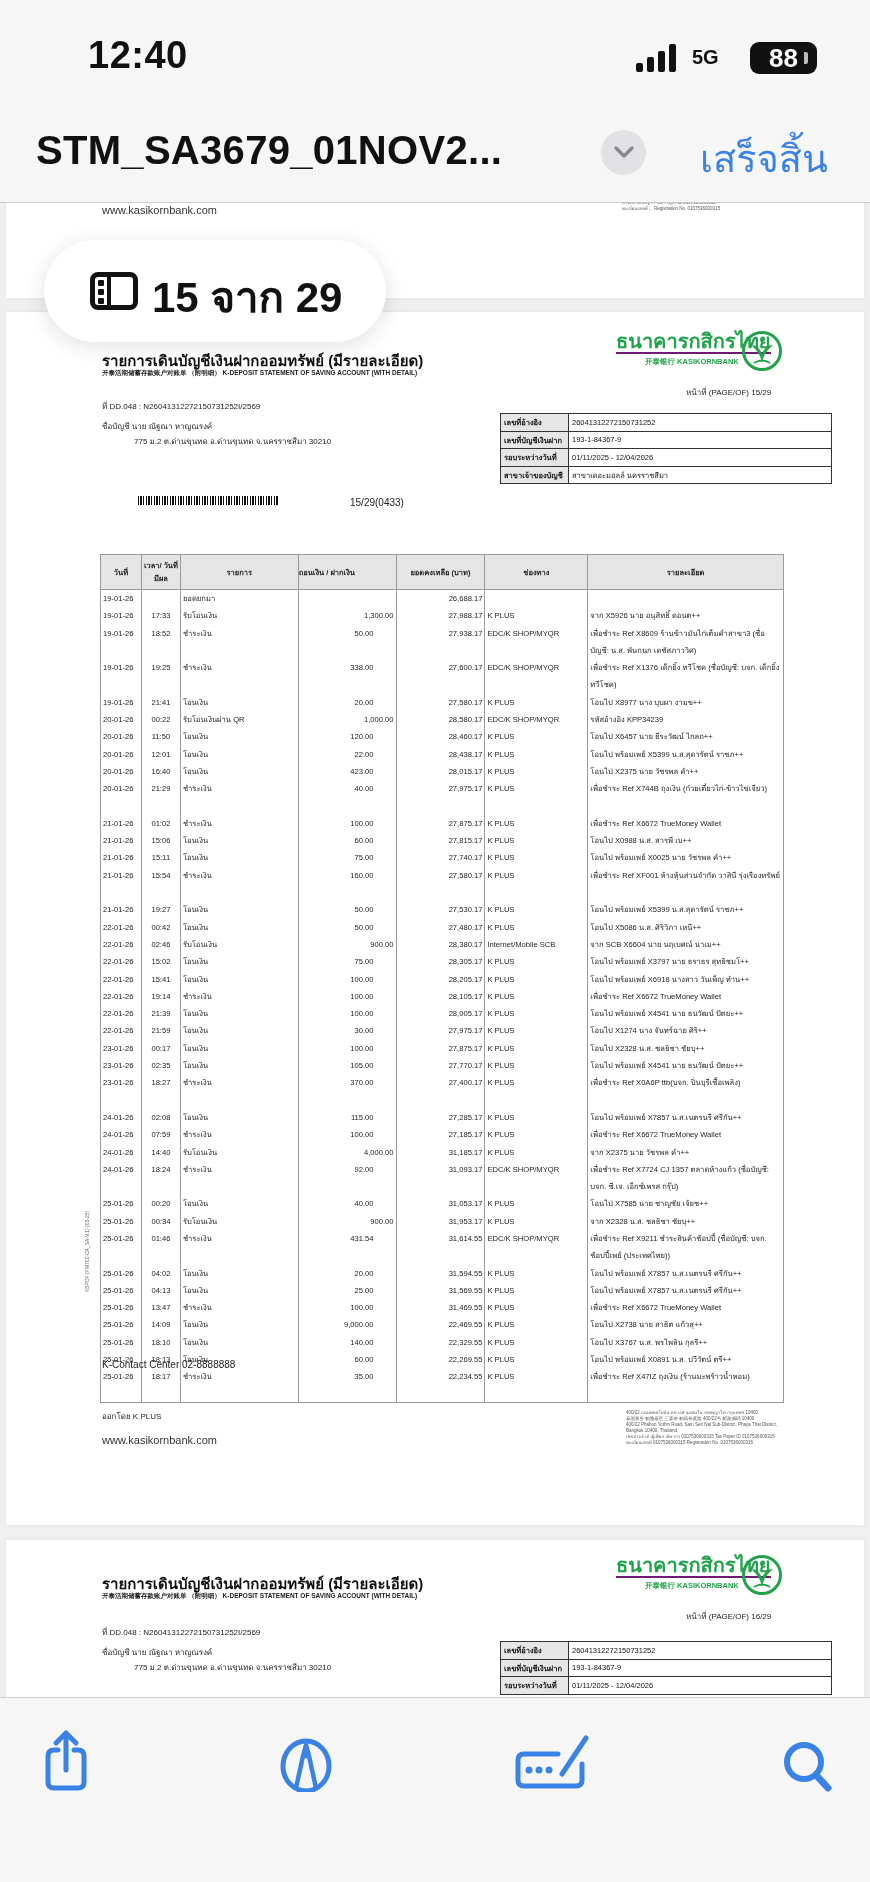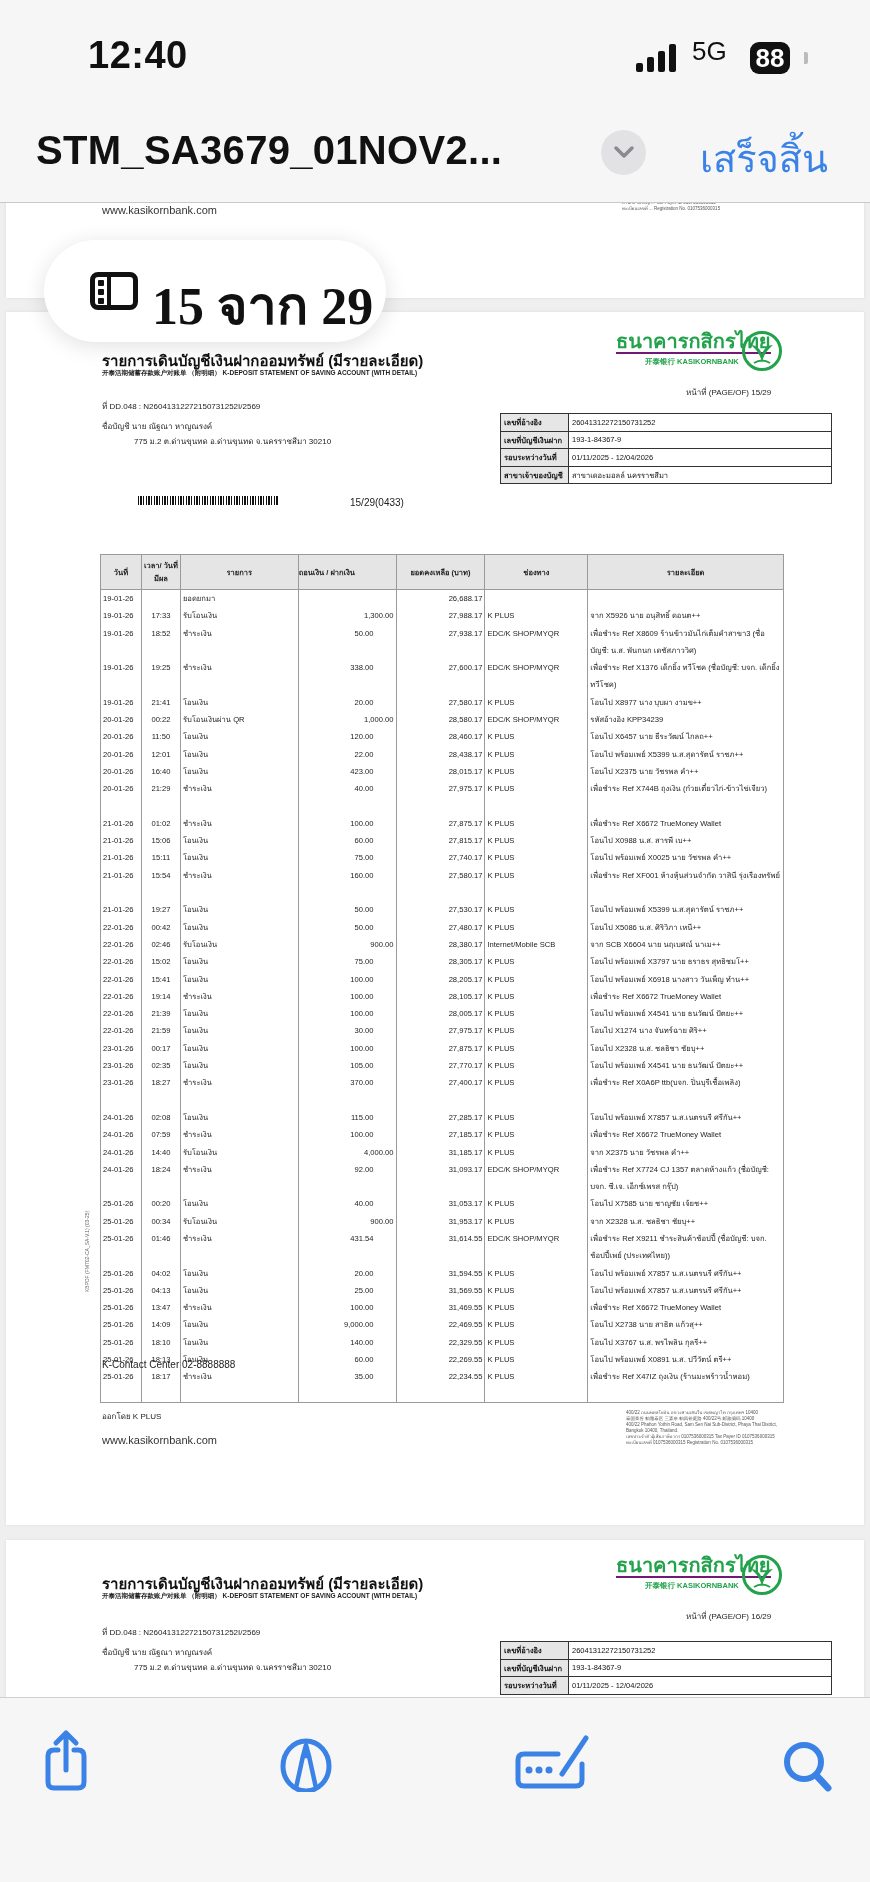--- a/index.html
+++ b/index.html
@@ -4,22 +4,22 @@
 <style>
   * { box-sizing: border-box; margin: 0; padding: 0; }
   html, body { width: 870px; height: 1882px; overflow: hidden; background: #efefef; }
   body { position: relative; font-family: "Liberation Sans", sans-serif; color: #111; }
 
   
   .statusbar { position: absolute; left: 0; top: 0; width: 870px; height: 110px; background: #f6f6f6; z-index: 5; }
   .time { position: absolute; left: 88px; top: 34px; font-size: 38px; font-weight: bold; letter-spacing: 0.5px; }
   .signal { position: absolute; left: 636px; top: 44px; width: 44px; height: 28px; }
   .signal span { position: absolute; bottom: 0; width: 7px; background: #111; border-radius: 2px; }
-  .net { position: absolute; left: 692px; top: 36px; font-size: 26px; font-weight: normal; }
-  .battery { position: absolute; left: 750px; top: 42px; width: 40px; height: 32px; background: #111; border-radius: 9px; color: #fff; font-size: 26px; font-weight: bold; text-align: center; line-height: 32px; }
+  .net { position: absolute; left: 692px; top: 46px; font-size: 20px; font-weight: bold; }
+  .battery { position: absolute; left: 750px; top: 42px; width: 67px; height: 32px; background: #111; border-radius: 9px; color: #fff; font-size: 26px; font-weight: bold; text-align: center; line-height: 32px; }
   .battery-tip { position: absolute; left: 804px; top: 52px; width: 4px; height: 12px; background: #bbb; border-radius: 0 2px 2px 0; }
 
   .navbar { position: absolute; left: 0; top: 110px; width: 870px; height: 93px; background: #f6f6f6; border-bottom: 1px solid #c9c9c9; z-index: 5; }
   .doc-title { position: absolute; left: 36px; top: 18px; font-size: 40px; font-weight: bold; letter-spacing: 0.3px; }
   .title-chevron { position: absolute; left: 601px; top: 20px; width: 45px; height: 45px; border-radius: 50%; background: #e2e2e4; }
   .title-chevron svg { position: absolute; left: 12px; top: 14px; }
   .done-btn { position: absolute; left: 700px; top: 18px; font-size: 38px; color: #3b82e6; }
 
   
   .page { position: absolute; left: 6px; width: 858px; background: #fff; box-shadow: 0 0 3px rgba(0,0,0,0.08); overflow: hidden; }
@@ -27,21 +27,21 @@
   .page-cur { top: 312px; height: 1213px; }
   .page-next { top: 1540px; height: 180px; }
 
   .web-url { position: absolute; font-size: 11px; color: #333; }
   .addr-small { position: absolute; font-size: 4.5px; color: #555; line-height: 6px; width: 160px; }
 
   .page-pill { position: absolute; left: 44px; top: 240px; width: 342px; height: 102px; background: #fff; border-radius: 51px; box-shadow: 0 4px 22px rgba(0,0,0,0.12); z-index: 6; }
   .page-pill .pill-icon { position: absolute; left: 46px; top: 32px; width: 48px; height: 38px; border: 5px solid #111; border-radius: 8px; }
   .page-pill .pill-icon::before { content:""; position:absolute; left: 12px; top: -1px; width: 4px; height: 30px; background:#111; }
   .page-pill .pill-icon i { position:absolute; left: 3px; width: 6px; height: 6px; background:#111; border-radius: 1px; }
-  .page-pill .pill-text { position: absolute; left: 108px; top: 24px; font-size: 52px; font-weight: bold; font-family: Liberation Serif, serif; }
+  .page-pill .pill-text { position: absolute; left: 108px; top: 24px; font-size: 42px; font-weight: bold; }
 
   
   .st-title { position: absolute; left: 96px; top: 37px; font-size: 15px; font-weight: bold; }
   .st-subtitle { position: absolute; left: 96px; top: 57px; font-size: 6.5px; font-weight: bold; color: #222; }
   .bank-logo-th { position: absolute; left: 610px; top: 18px; font-size: 20px; font-weight: bold; color: #22a24a; border-bottom: 2px solid #701a75; line-height: 22px; }
   .bank-logo-en { position: absolute; left: 610px; top: 45px; font-size: 7.5px; font-weight: bold; color: #22a24a; margin-left: 29px; }
   .bank-emblem { position: absolute; left: 735px; top: 18px; width: 42px; height: 42px; }
   .page-of { position: absolute; left: 680px; top: 74px; font-size: 8px; color: #222; }
   .ref-no { position: absolute; left: 96px; top: 88px; font-size: 8px; color: #222; }
   .acct-name { position: absolute; left: 96px; top: 108px; font-size: 8px; color: #222; }

